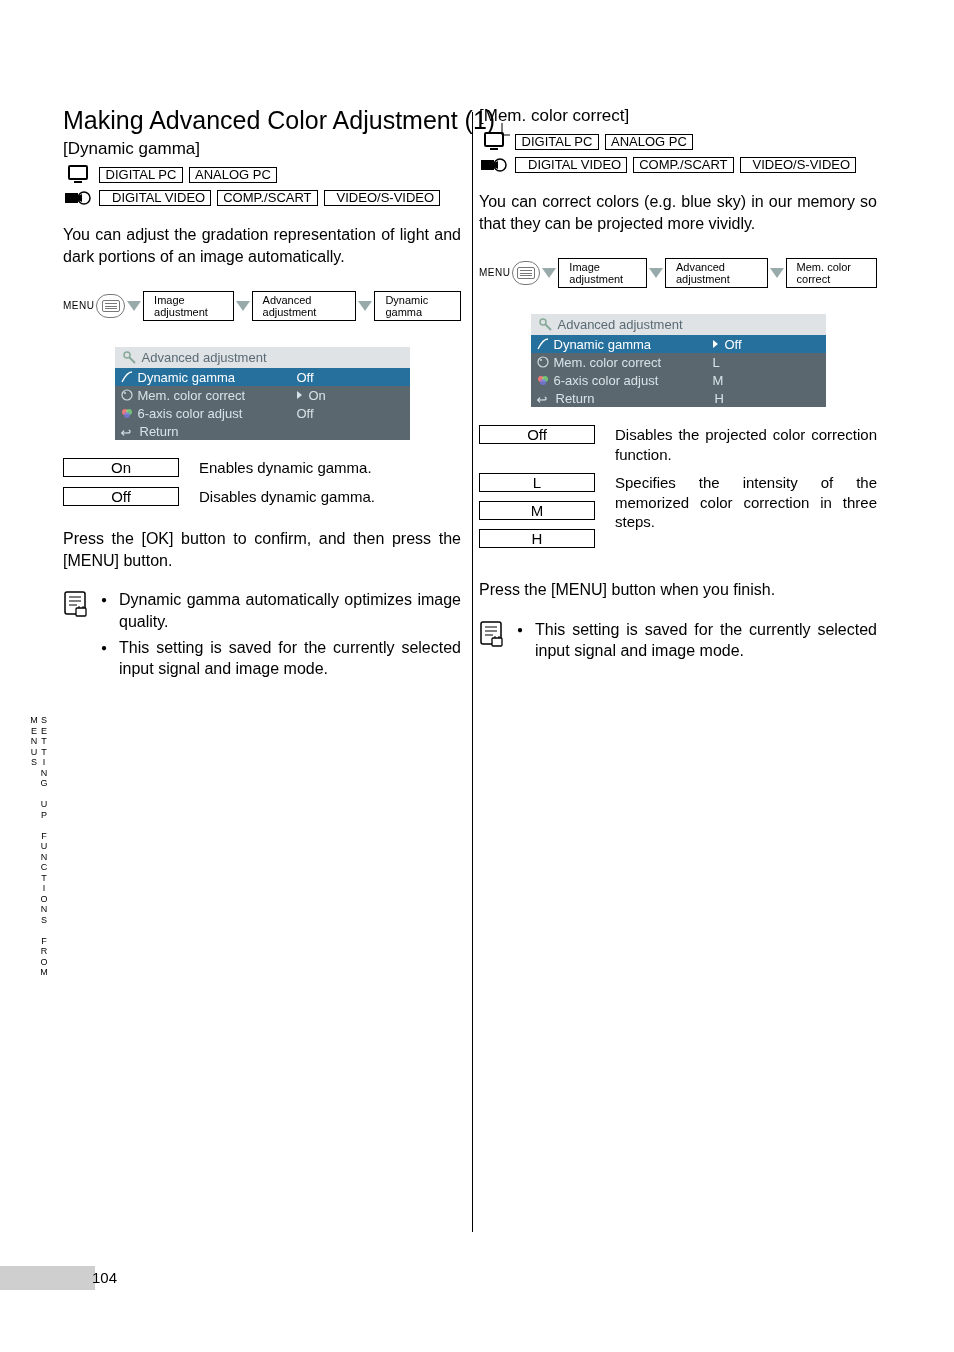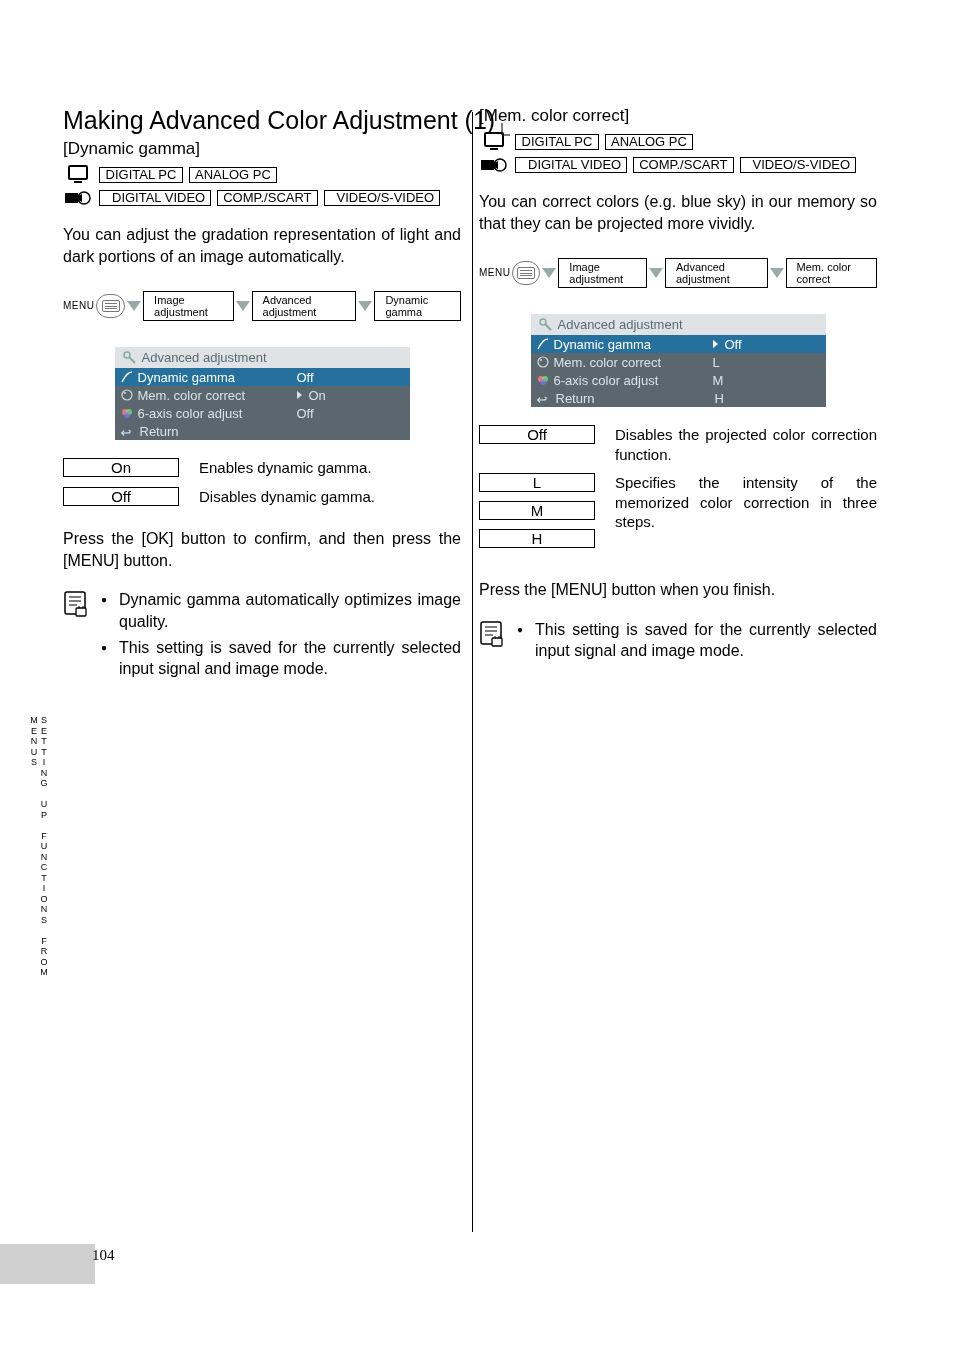--- a/index.html
+++ b/index.html
@@ -1,19 +1,19 @@
 <!DOCTYPE html>
 <html><head>
 <meta charset="utf-8">
 <style>
   * { box-sizing: border-box; margin: 0; padding: 0; }
   html, body { width: 954px; height: 1352px; background: #fff; font-family: Arial, Helvetica, sans-serif; color: #000; }
   .page { position: relative; width: 954px; height: 1352px; }
   .sidebar-text { position: absolute; left: 35px; top: 715px; width: 14px; height: 320px; font-size: 9px; letter-spacing: 0.5px; writing-mode: vertical-rl; text-orientation: upright; }
-  .page-num-bar { position: absolute; left: 0; bottom: 68px; width: 132px; height: 40px; background: linear-gradient(to right, #cfcfcf 0%, #cfcfcf 95px, #fff 95px); display: flex; align-items: center; font-family: Liberation Serif, serif; }
+  .page-num-bar { position: absolute; left: 0; bottom: 62px; width: 132px; height: 24px; background: linear-gradient(to right, #cfcfcf 0%, #cfcfcf 95px, #fff 95px); display: flex; align-items: center; }
   .page-num-bar span { position: absolute; left: 92px; top: 3px; font-size: 15px; }
   .columns { position: absolute; left: 63px; top: 106px; width: 830px; display: flex; gap: 18px; }
   .col { width: 398px; }
   .divider { position: absolute; left: 472px; top: 112px; width: 1px; height: 1120px; background: #000; }
   .heading-row { display: flex; align-items: flex-end; gap: 6px; margin-bottom: 4px; }
   .heading { font-family: "Arial Narrow", Arial, sans-serif; font-stretch: condensed; font-size: 25px; font-weight: 400; white-space: nowrap; }
   .head-tick { position: relative; top: 4px; flex-shrink: 0; }
   .head-line { flex: 1; border-bottom: 1px solid #000; position: relative; top: -6px; }
   .subhead { font-size: 17px; margin-bottom: 6px; }
   .source-row { display: flex; align-items: center; gap: 6px; margin-bottom: 3px; }

